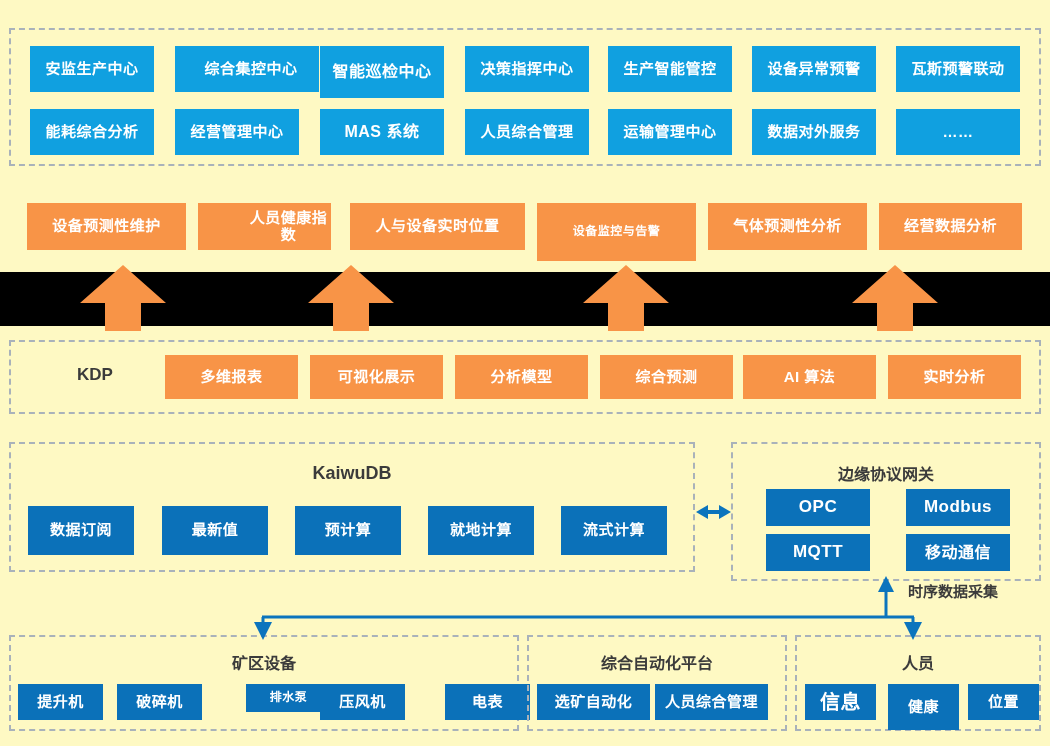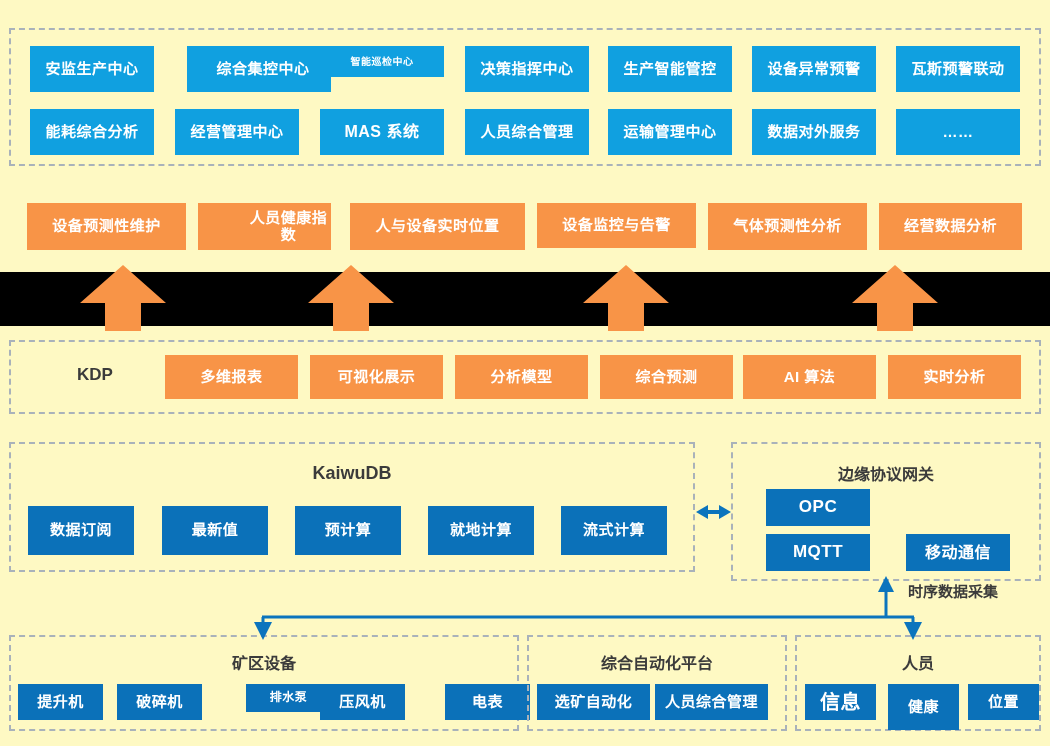--- a/index.html
+++ b/index.html
@@ -80,39 +80,39 @@
   }
 </style>
 </head>
 <body>
 
 <div id="diagram">
 
   <div class="dashed-box" style="left:9px; top:28px; width:1032px; height:138px;"></div>
 
   <div class="node cyan" style="left:30px; top:46px; width:124px; height:46px; font-size:15px;">安监生产中心</div>
-  <div class="node cyan" style="left:187px; top:46px; width:144px; height:46px; font-size:15px;padding-left:8px;">综合集控中心</div>
-  <div class="node cyan" style="left:320px; top:46px; width:124px; height:31px; font-size:10px;">智能巡检中心</div>
+  <div class="node cyan" style="left:175px; top:46px; width:144px; height:46px; font-size:15px;padding-left:8px;">综合集控中心</div>
+  <div class="node cyan" style="left:320px; top:46px; width:124px; height:52px; font-size:16px;">智能巡检中心</div>
   <div class="node cyan" style="left:465px; top:46px; width:124px; height:46px; font-size:15px;">决策指挥中心</div>
   <div class="node cyan" style="left:608px; top:46px; width:124px; height:46px; font-size:15px;">生产智能管控</div>
   <div class="node cyan" style="left:752px; top:46px; width:124px; height:46px; font-size:15px;">设备异常预警</div>
   <div class="node cyan" style="left:896px; top:46px; width:124px; height:46px; font-size:15px;">瓦斯预警联动</div>
 
   <div class="node cyan" style="left:30px; top:109px; width:124px; height:46px; font-size:15px;">能耗综合分析</div>
   <div class="node cyan" style="left:175px; top:109px; width:124px; height:46px; font-size:15px;">经营管理中心</div>
   <div class="node cyan" style="left:320px; top:109px; width:124px; height:46px; font-size:16px;">MAS 系统</div>
   <div class="node cyan" style="left:465px; top:109px; width:124px; height:46px; font-size:15px;">人员综合管理</div>
   <div class="node cyan" style="left:608px; top:109px; width:124px; height:46px; font-size:15px;">运输管理中心</div>
   <div class="node cyan" style="left:752px; top:109px; width:124px; height:46px; font-size:15px;">数据对外服务</div>
   <div class="node cyan" style="left:896px; top:109px; width:124px; height:46px; font-size:15px;">……</div>
 
   <div class="node orange" style="left:27px; top:203px; width:159px; height:47px; font-size:15px;">设备预测性维护</div>
   <div class="node orange" style="left:198px; top:203px; width:133px; height:47px; font-size:15px;padding-left:48px;">人员健康指数</div>
   <div class="node orange" style="left:350px; top:203px; width:175px; height:47px; font-size:15px;">人与设备实时位置</div>
-  <div class="node orange" style="left:537px; top:203px; width:159px; height:45px; font-size:15px;">设备监控与告警</div>
+  <div class="node orange" style="left:537px; top:203px; width:159px; height:58px; font-size:12px;">设备监控与告警</div>
   <div class="node orange" style="left:708px; top:203px; width:159px; height:47px; font-size:15px;">气体预测性分析</div>
   <div class="node orange" style="left:879px; top:203px; width:143px; height:47px; font-size:15px;">经营数据分析</div>
 
   <div class="black-band" style="top:272px; height:54px;"></div>
 
   <svg class="up-arrow" style="left:80px; top:265px;" width="86" height="66" viewBox="0 0 86 66">
     <polygon points="43,0 86,38 61,38 61,66 25,66 25,38 0,38" fill="#f89447"></polygon>
   </svg>
   <svg class="up-arrow" style="left:308px; top:265px;" width="86" height="66" viewBox="0 0 86 66">
     <polygon points="43,0 86,38 61,38 61,66 25,66 25,38 0,38" fill="#f89447"></polygon>
@@ -143,20 +143,21 @@
   <div class="node blue" style="left:162px; top:506px; width:106px; height:49px; font-size:15px;">最新值</div>
   <div class="node blue" style="left:295px; top:506px; width:106px; height:49px; font-size:15px;">预计算</div>
   <div class="node blue" style="left:428px; top:506px; width:106px; height:49px; font-size:15px;">就地计算</div>
   <div class="node blue" style="left:561px; top:506px; width:106px; height:49px; font-size:15px;">流式计算</div>
 
   <div class="dashed-box" style="left:731px; top:442px; width:310px; height:139px;"></div>
 
   <div class="group-title" style="left:731px; top:461px; width:310px; font-size:16px;">边缘协议网关</div>
 
   <div class="node blue" style="left:766px; top:489px; width:104px; height:37px; font-size:17px;">OPC</div>
+  <div class="node blue" style="left:906px; top:489px; width:104px; height:37px; font-size:17px;">Modbus</div>
   <div class="node blue" style="left:766px; top:534px; width:104px; height:37px; font-size:17px;">MQTT</div>
   <div class="node blue" style="left:906px; top:534px; width:104px; height:37px; font-size:16px;">移动通信</div>
 
   <div class="side-label" style="left:908px; top:580px; font-size:15px;">时序数据采集</div>
 
   <div class="dashed-box" style="left:9px; top:635px; width:510px; height:96px;"></div>
   <div class="group-title" style="left:9px; top:650px; width:510px; font-size:16px;">矿区设备</div>
   <div class="node blue" style="left:18px; top:684px; width:85px; height:36px; font-size:15px;">提升机</div>
   <div class="node blue" style="left:117px; top:684px; width:85px; height:36px; font-size:15px;">破碎机</div>
   <div class="node blue" style="left:218px; top:684px; width:85px; height:28px; font-size:12px;margin-left:28px;">排水泵</div>

